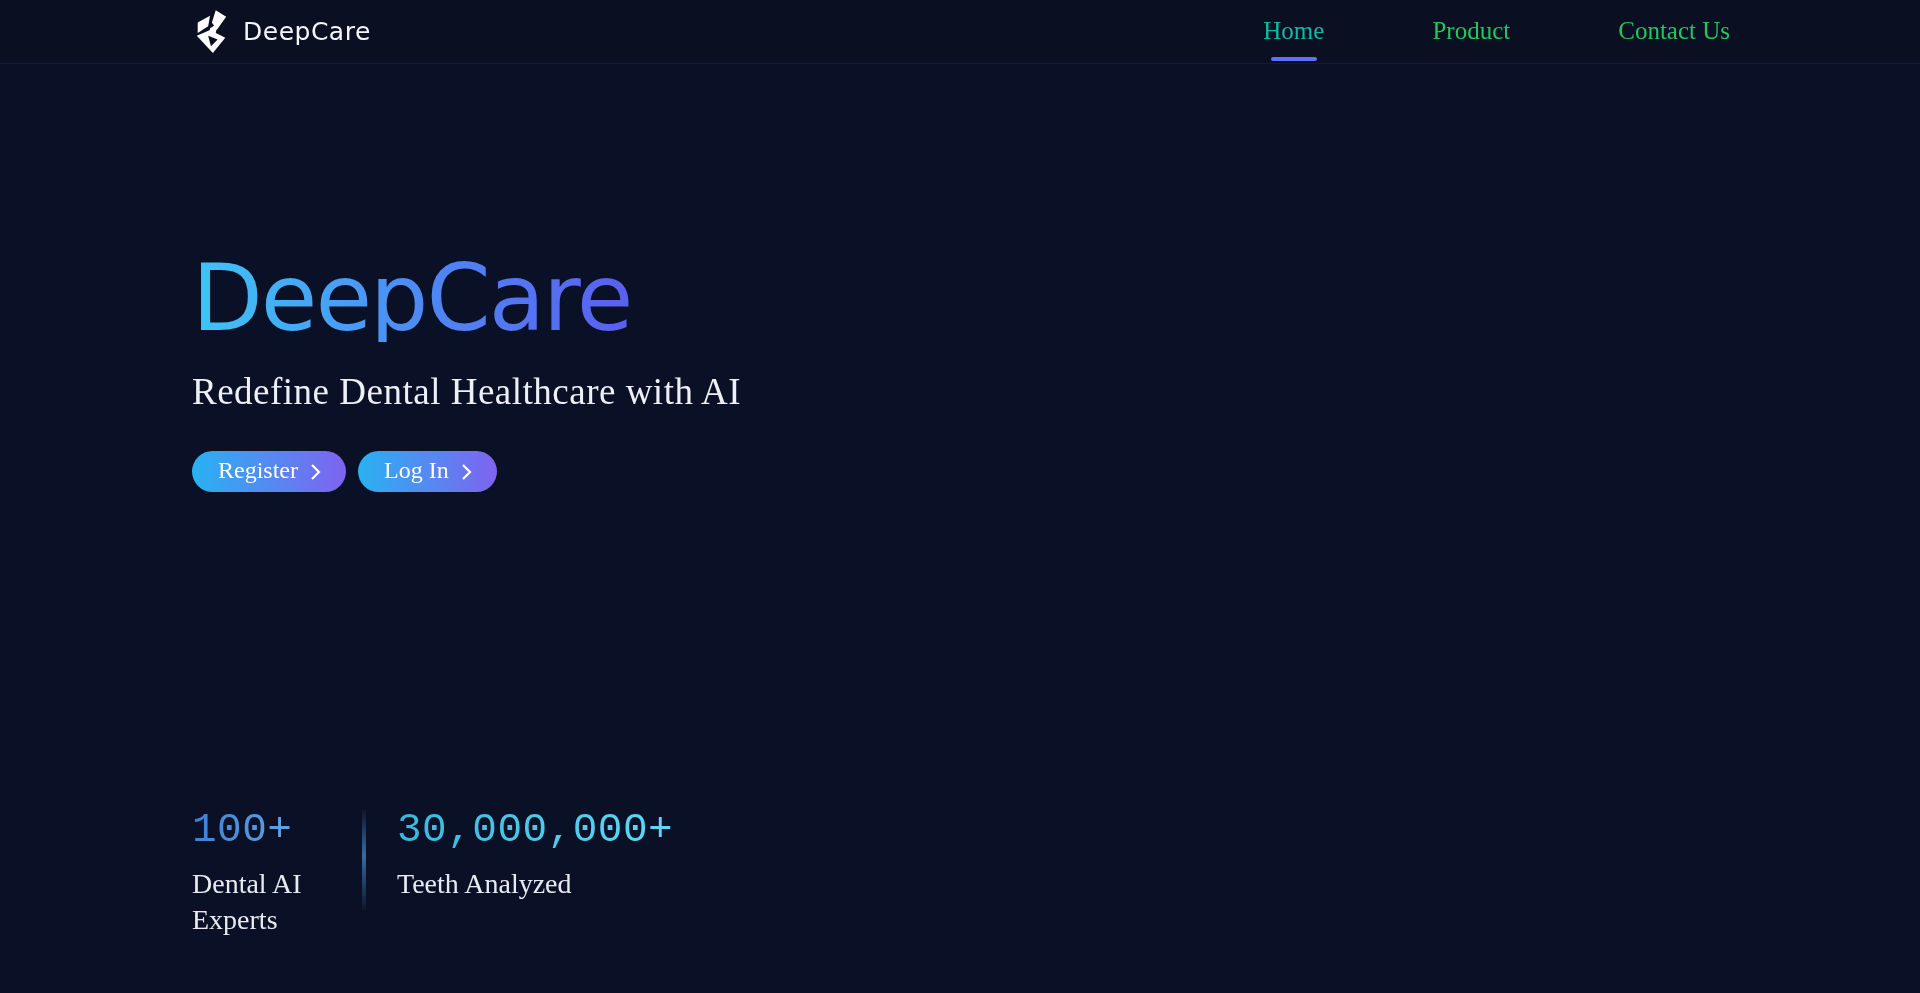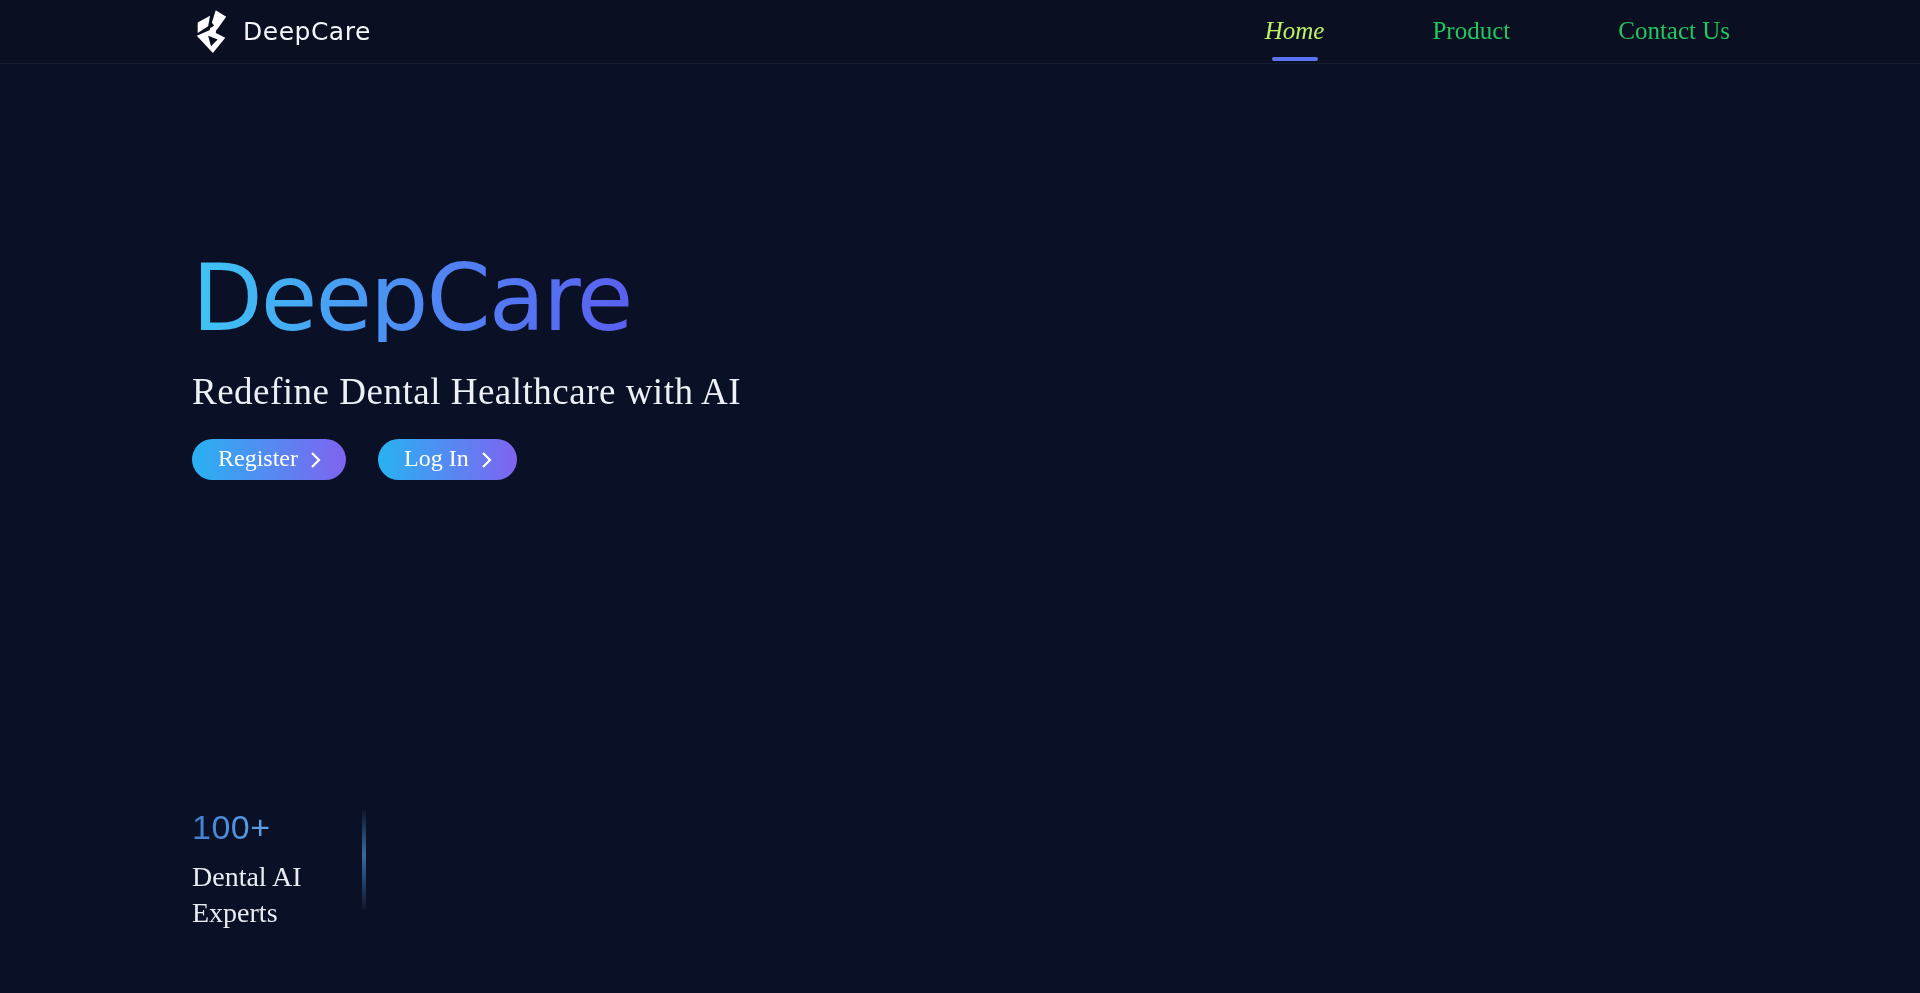--- a/index.html
+++ b/index.html
@@ -32,57 +32,57 @@
   .brand-mark{width:38px;height:44px;display:block;}
   .brand-name{
     font-family:"DejaVu Sans", sans-serif;
     font-size:25px;color:#f4f6fb;letter-spacing:0.5px;font-weight:400;
   }
   .nav{margin-left:auto;display:flex;align-items:center;gap:104px;}
   .nav-link{
     position:relative;font-size:25px;color:#22c55e;cursor:pointer;
     padding:4px 2px 6px;
   }
-  .nav-link.active{color:#bef264;font-style:italic;}
+  .nav-link.active{color:#14b8a6;}
   .nav-link.active::after{
     content:"";position:absolute;left:50%;transform:translateX(-50%);
     bottom:-10px;width:46px;height:4px;border-radius:2px;
     background:var(--underline);
   }
 
   
   .hero{padding:191px 0 0 192px;}
   .hero-title{
     display:inline-block;
     font-family:"DejaVu Sans", sans-serif;font-weight:400;
     font-size:92px;line-height:0.95;letter-spacing:-2px;
     background:linear-gradient(90deg,var(--titlestart) 0%,var(--titlemid) 55%,var(--titleend) 100%);
     -webkit-background-clip:text;background-clip:text;color:transparent;
   }
   .hero-subtitle{
     margin-top:28px;font-size:37px;letter-spacing:0.5px;color:#edf0f6;
   }
-  .hero-actions{margin-top:26px;display:flex;gap:32px;}
+  .hero-actions{margin-top:38px;display:flex;gap:12px;}
   .cta-btn{
     display:inline-flex;align-items:center;gap:12px;
     height:41px;padding:0 25px 2px 26px;border:none;border-radius:21px;
     background:linear-gradient(90deg,var(--btnstart),var(--btnend));
     color:#ffffff;font-family:"Liberation Serif", serif;font-size:24px;
     cursor:pointer;
   }
   .chev{width:11px;height:18px;display:block;margin-top:2px;}
 
   
   .stats{position:absolute;left:192px;top:810px;display:flex;align-items:stretch;}
   .stat{display:flex;flex-direction:column;}
   .stat-1{width:170px;}
   .stat-2{width:247px;padding-left:31px;}
   .stat-3{padding-left:31px;min-width:260px;}
   .stat-value{
-    font-family:Liberation Sans, sans-serif;font-size:34px;line-height:1;
+    font-family:Liberation Mono, monospace;font-size:41px;line-height:1;
     letter-spacing:0.5px;
     -webkit-background-clip:text;background-clip:text;color:transparent;
     width:fit-content;
   }
   .stat-1 .stat-value{background-image:linear-gradient(90deg,var(--stat1a),var(--stat1b));-webkit-background-clip:text;background-clip:text;}
   .stat-2 .stat-value{background-image:linear-gradient(90deg,var(--stat2a),var(--stat2b));-webkit-background-clip:text;background-clip:text;}
   .stat-3 .stat-value{background-image:linear-gradient(90deg,var(--stat3a),var(--stat3b));-webkit-background-clip:text;background-clip:text;}
   .stat-label{
     margin-top:15px;font-size:28px;line-height:1.28;color:#e8ebf2;
   }
@@ -136,13 +136,17 @@
   </div>
 </main>
 
 <section class="stats">
   <div class="stat stat-1">
     <span class="stat-value">100+</span>
     <span class="stat-label">Dental AI Experts</span>
   </div>
   <div class="vdiv"></div>
   <div class="vdiv"></div>
+  <div class="stat stat-3">
+    <span class="stat-value">30,000,000+</span>
+    <span class="stat-label">Teeth Analyzed</span>
+  </div>
 </section>
 
 </body></html>

